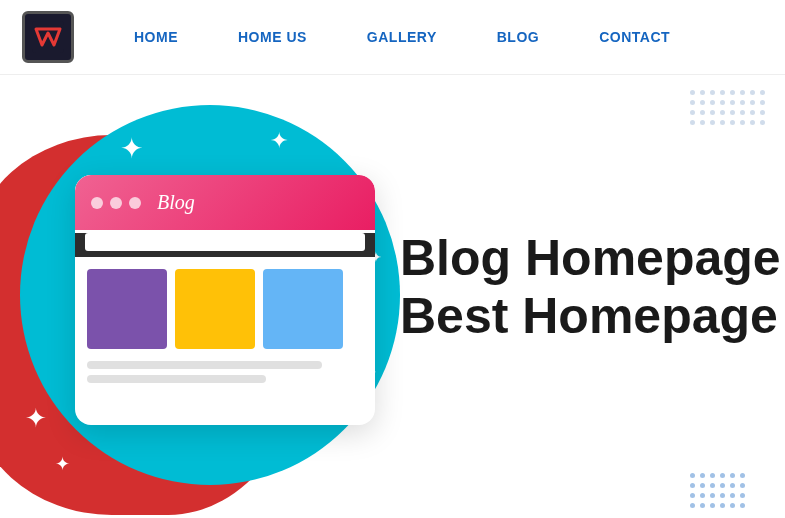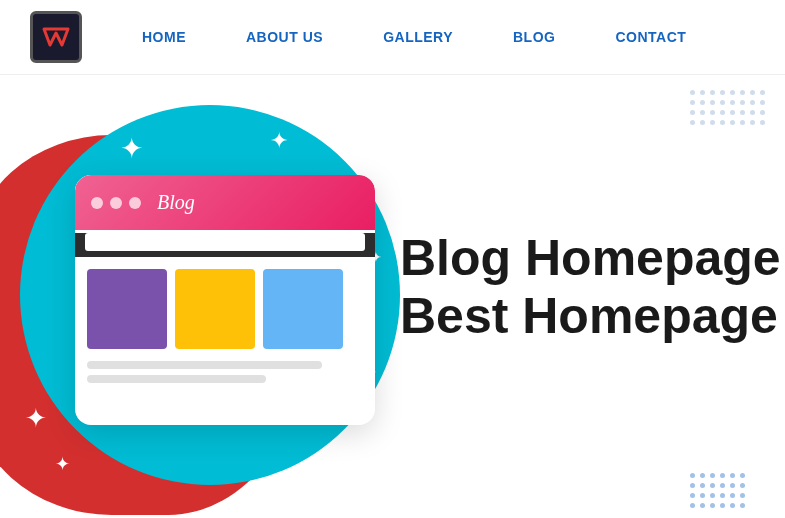--- a/index.html
+++ b/index.html
@@ -9,21 +9,21 @@
       overflow: hidden;
       font-family: 'Arial', sans-serif;
       background: #fff;
       position: relative;
     }
 
     
     nav {
       display: flex;
       align-items: center;
-      padding: 0 30px;
+      padding: 0 22px;
       height: 75px;
       background: #fff;
       position: relative;
       z-index: 10;
       border-bottom: 1px solid #eee;
     }
     .nav-logo {
       width: 52px;
       height: 52px;
       background: #1a1a2e;
@@ -251,21 +251,21 @@
 
 <nav>
   <div class="nav-logo">
     <svg viewBox="0 0 32 32" fill="none" xmlns="http://www.w3.org/2000/svg">
       <rect width="32" height="32" rx="4" fill="#1a1a2e"></rect>
       <polygon points="4,8 10,24 16,12 22,24 28,8" fill="none" stroke="#e53935" stroke-width="3" stroke-linejoin="round"></polygon>
     </svg>
   </div>
   <ul class="nav-links">
     <li><a href="#">HOME</a></li>
-    <li><a href="#">ABOUT US</a></li>
+    <li><a href="#">HOME US</a></li>
     <li><a href="#">GALLERY</a></li>
     <li><a href="#">BLOG</a></li>
     <li><a href="#">CONTACT</a></li>
   </ul>
 </nav>
 
 <div class="hero">
 
   <div class="dot-grid dot-grid-top-right">
     <div class="dot-grid-container" id="dotGridTopRight" style="grid-template-columns: repeat(8, 1fr);">

